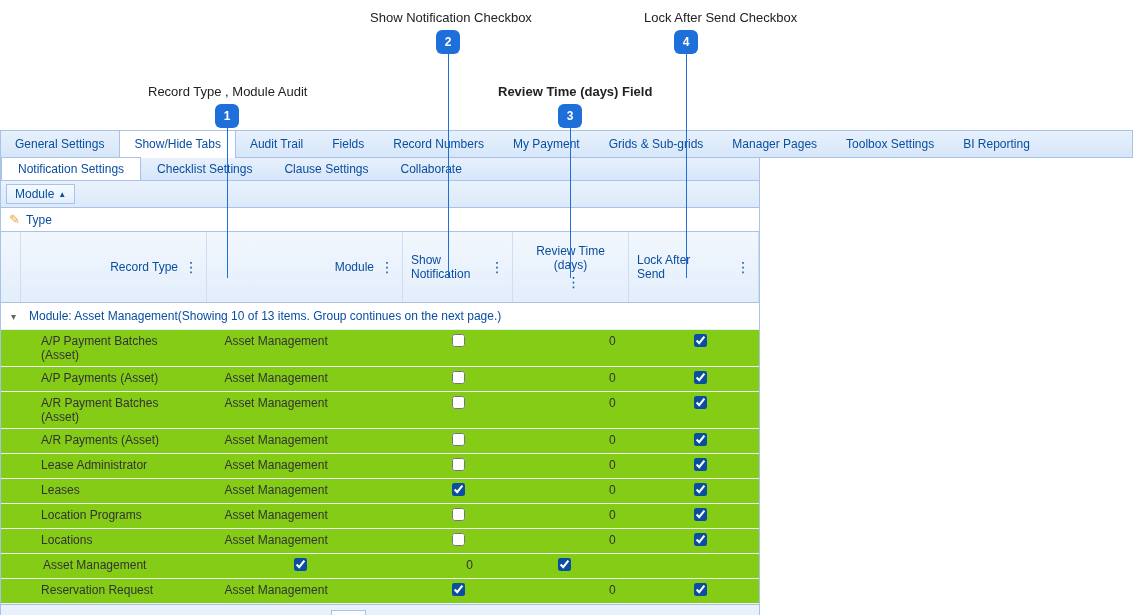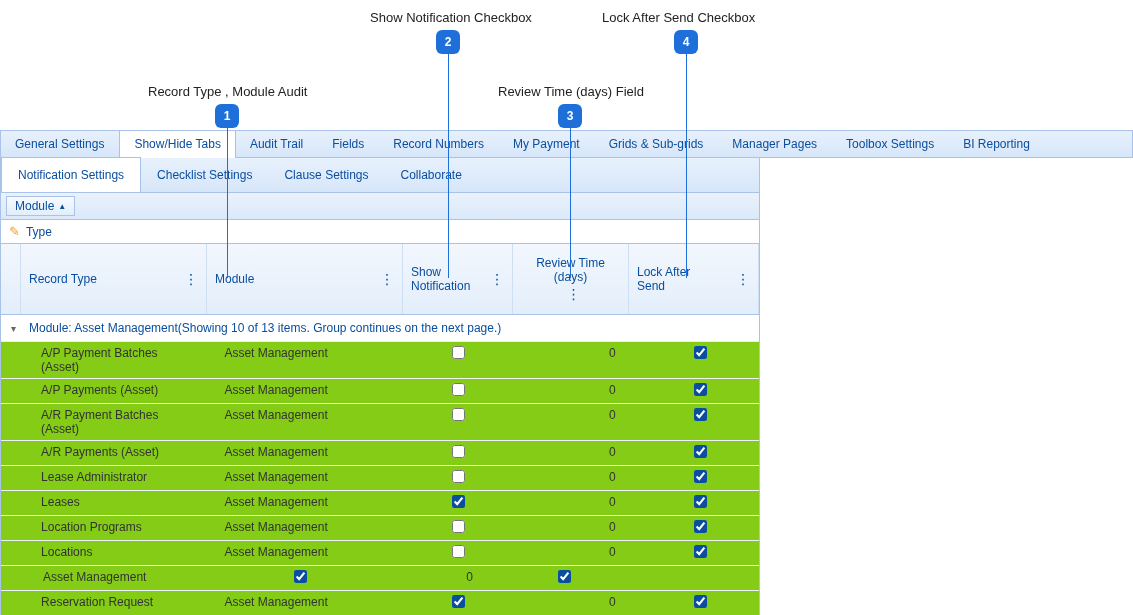--- a/index.html
+++ b/index.html
@@ -6,31 +6,31 @@
 body { font-family: Arial, sans-serif; font-size: 12px; color: #333; background: #fff; width: 1133px; }
 .callouts { position: relative; height: 130px; }
 .callout-label { position: absolute; font-size: 13px; color: #222; white-space: nowrap; }
 .callout-badge { position: absolute; width: 24px; height: 24px; background: #1e6fd9; color: #fff; border-radius: 6px; display: flex; align-items: center; justify-content: center; font-weight: bold; font-size: 12px; }
 .callout-line { position: absolute; width: 1px; background: #1e6fd9; }
 
 .tabs-row { display: flex; border: 1px solid #a9c3e8; background: linear-gradient(#e8f1fc, #d6e6f9); }
 .tabs-row .tab { padding: 6px 14px; color: #0a4ea0; cursor: pointer; border-right: 1px solid transparent; }
 .tabs-row .tab.active { background: #fff; border-top: 1px solid #a9c3e8; border-left: 1px solid #a9c3e8; border-right: 1px solid #a9c3e8; margin-top: -1px; margin-bottom: -1px; }
 .subtabs-row { display: flex; border-left: 1px solid #a9c3e8; border-right: 1px solid #a9c3e8; border-bottom: 1px solid #a9c3e8; background: linear-gradient(#e8f1fc, #d6e6f9); width: 760px; }
-.subtabs-row .subtab { padding: 10px 16px; color: #0a4ea0; cursor: pointer; }
+.subtabs-row .subtab { padding: 4px 16px; color: #0a4ea0; cursor: pointer; }
 .subtabs-row .subtab.active { background: #fff; border: 1px solid #a9c3e8; border-bottom: none; margin-top: -1px; }
 
 .panel { width: 760px; border: 1px solid #a9c3e8; border-top: none; }
 .module-bar { background: linear-gradient(#eaf2fc, #dbe9fa); border-bottom: 1px solid #a9c3e8; padding: 3px 5px; }
 .module-btn { display: inline-flex; align-items: center; gap: 4px; background: linear-gradient(#f6faff,#e3eefb); border: 1px solid #a9c3e8; padding: 2px 8px; color: #0a4ea0; cursor: pointer; }
 .edit-bar { padding: 4px 8px; border-bottom: 1px solid #a9c3e8; display: flex; align-items: center; gap: 6px; color: #0a4ea0; cursor: pointer; background:#fff; }
 .pencil { color: #e8a23a; font-size: 13px; }
 
 .grid-header { display: flex; background: linear-gradient(#f2f7fd,#e3eefb); border-bottom: 1px solid #a9c3e8; }
-.gh-cell { padding: 12px 8px; color: #0a4ea0; border-right: 1px solid #cfdff3; display:flex; align-items:center; justify-content:space-between; }
+.gh-cell { padding: 12px 8px; color: #0a4ea0; border-right: 1px solid #cfdff3; display:flex; align-items:center; justify-content:flex-end; }
 .gh-expand { width: 20px; border-right: 1px solid #cfdff3; }
 .gh-recordtype { width: 186px; }
 .gh-module { width: 196px; }
 .gh-shownotif { width: 110px; justify-content:center; }
 .gh-review { width: 116px; justify-content:center; flex-direction:column; gap:2px; }
 .gh-lock { width: 130px; gap: 34px; }
 .col-menu { color:#0a4ea0; font-size:14px; cursor:pointer; padding-left:6px; }
 
 .group-row { background:#fff; padding: 6px 8px 6px 10px; color:#0a4ea0; border-bottom:1px solid #e3eefb; display:flex; align-items:center; gap:8px; }
 .group-arrow { color:#666; font-size:10px; cursor:pointer; width:10px; }
@@ -57,25 +57,25 @@
 
 <div class="callouts">
   <div class="callout-label" style="left:148px; top:84px;">Record Type , Module Audit</div>
   <div class="callout-badge" style="left:215px; top:104px;">1</div>
   <div class="callout-line" style="left:227px; top:128px; height:150px;"></div>
 
   <div class="callout-label" style="left:370px; top:10px;">Show Notification Checkbox</div>
   <div class="callout-badge" style="left:436px; top:30px;">2</div>
   <div class="callout-line" style="left:448px; top:54px; height:224px;"></div>
 
-  <div class="callout-label" style="left:498px; top:84px;">Review Time (days) Field</div>
+  <div class="callout-label" style="left:498px; top:84px;font-weight:bold;">Review Time (days) Field</div>
   <div class="callout-badge" style="left:558px; top:104px;">3</div>
   <div class="callout-line" style="left:570px; top:128px; height:150px;"></div>
 
-  <div class="callout-label" style="left:602px; top:10px;">Lock After Send Checkbox</div>
+  <div class="callout-label" style="left:644px; top:10px;">Lock After Send Checkbox</div>
   <div class="callout-badge" style="left:674px; top:30px;">4</div>
   <div class="callout-line" style="left:686px; top:54px; height:224px;"></div>
 </div>
 
 <div class="tabs-row" id="main-tabs">
     <div class="tab">General Settings</div>
     <div class="tab active">Show/Hide Tabs</div>
     <div class="tab">Audit Trail</div>
     <div class="tab">Fields</div>
     <div class="tab">Record Numbers</div>

